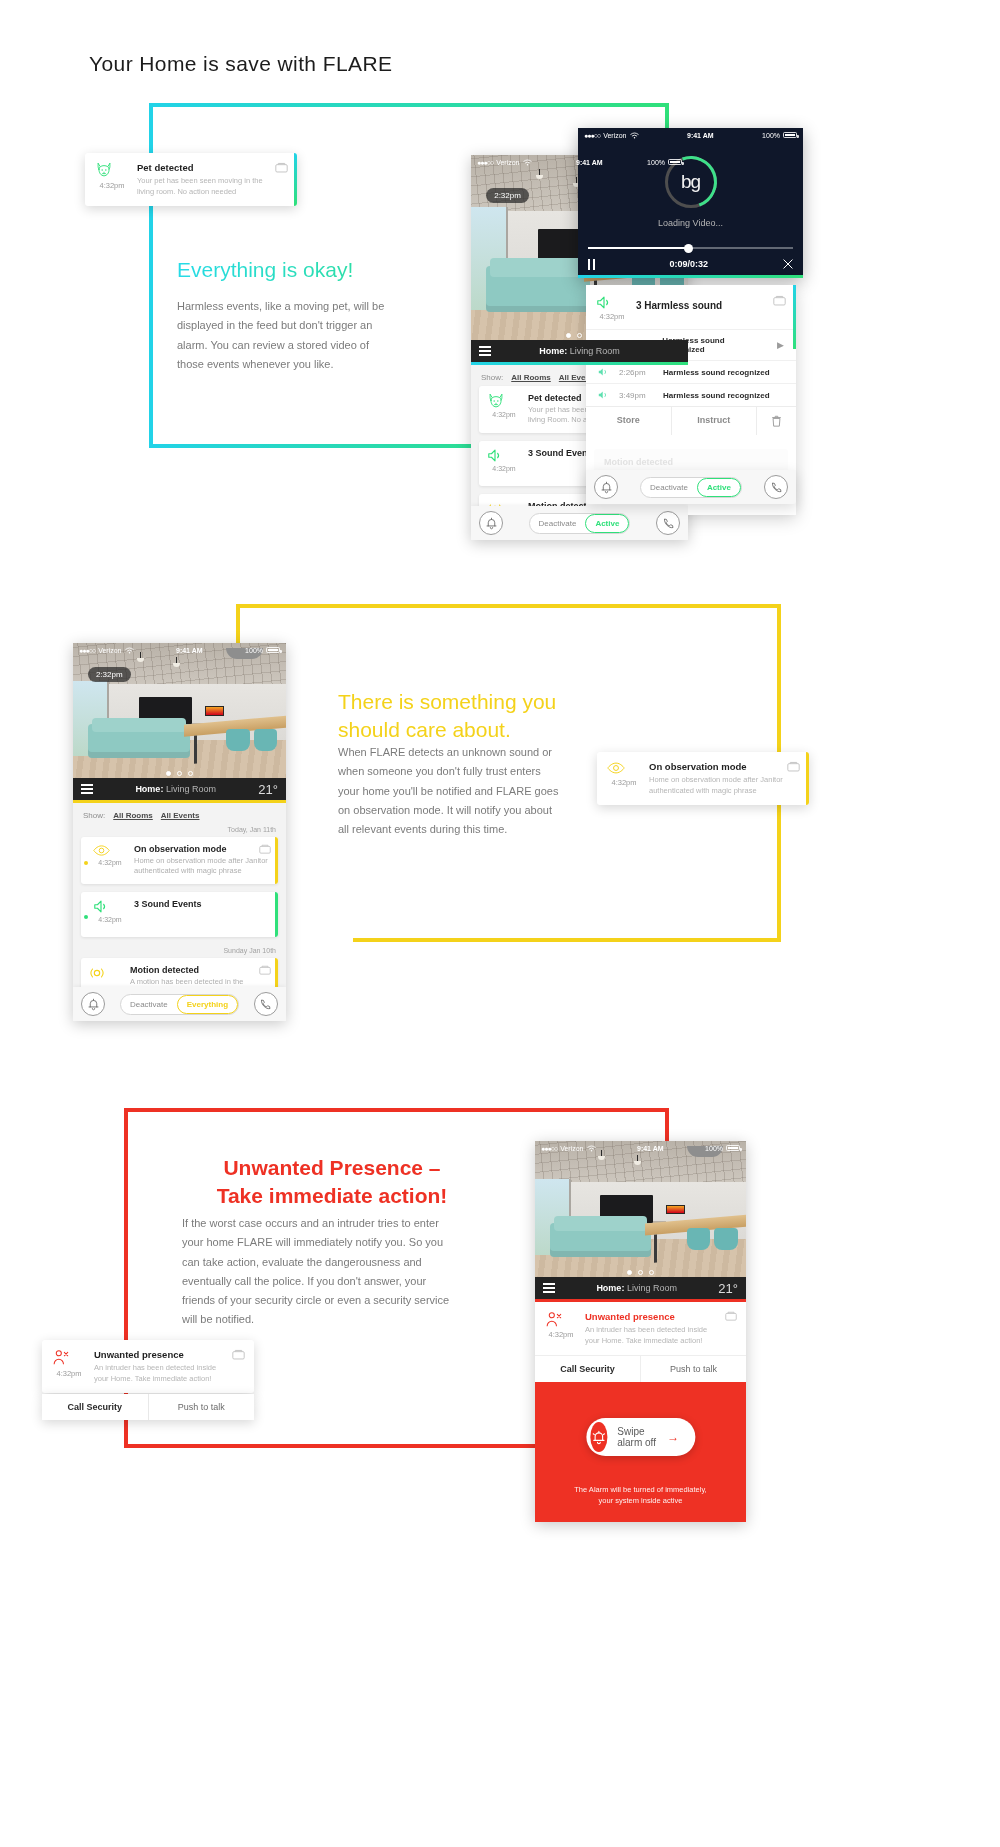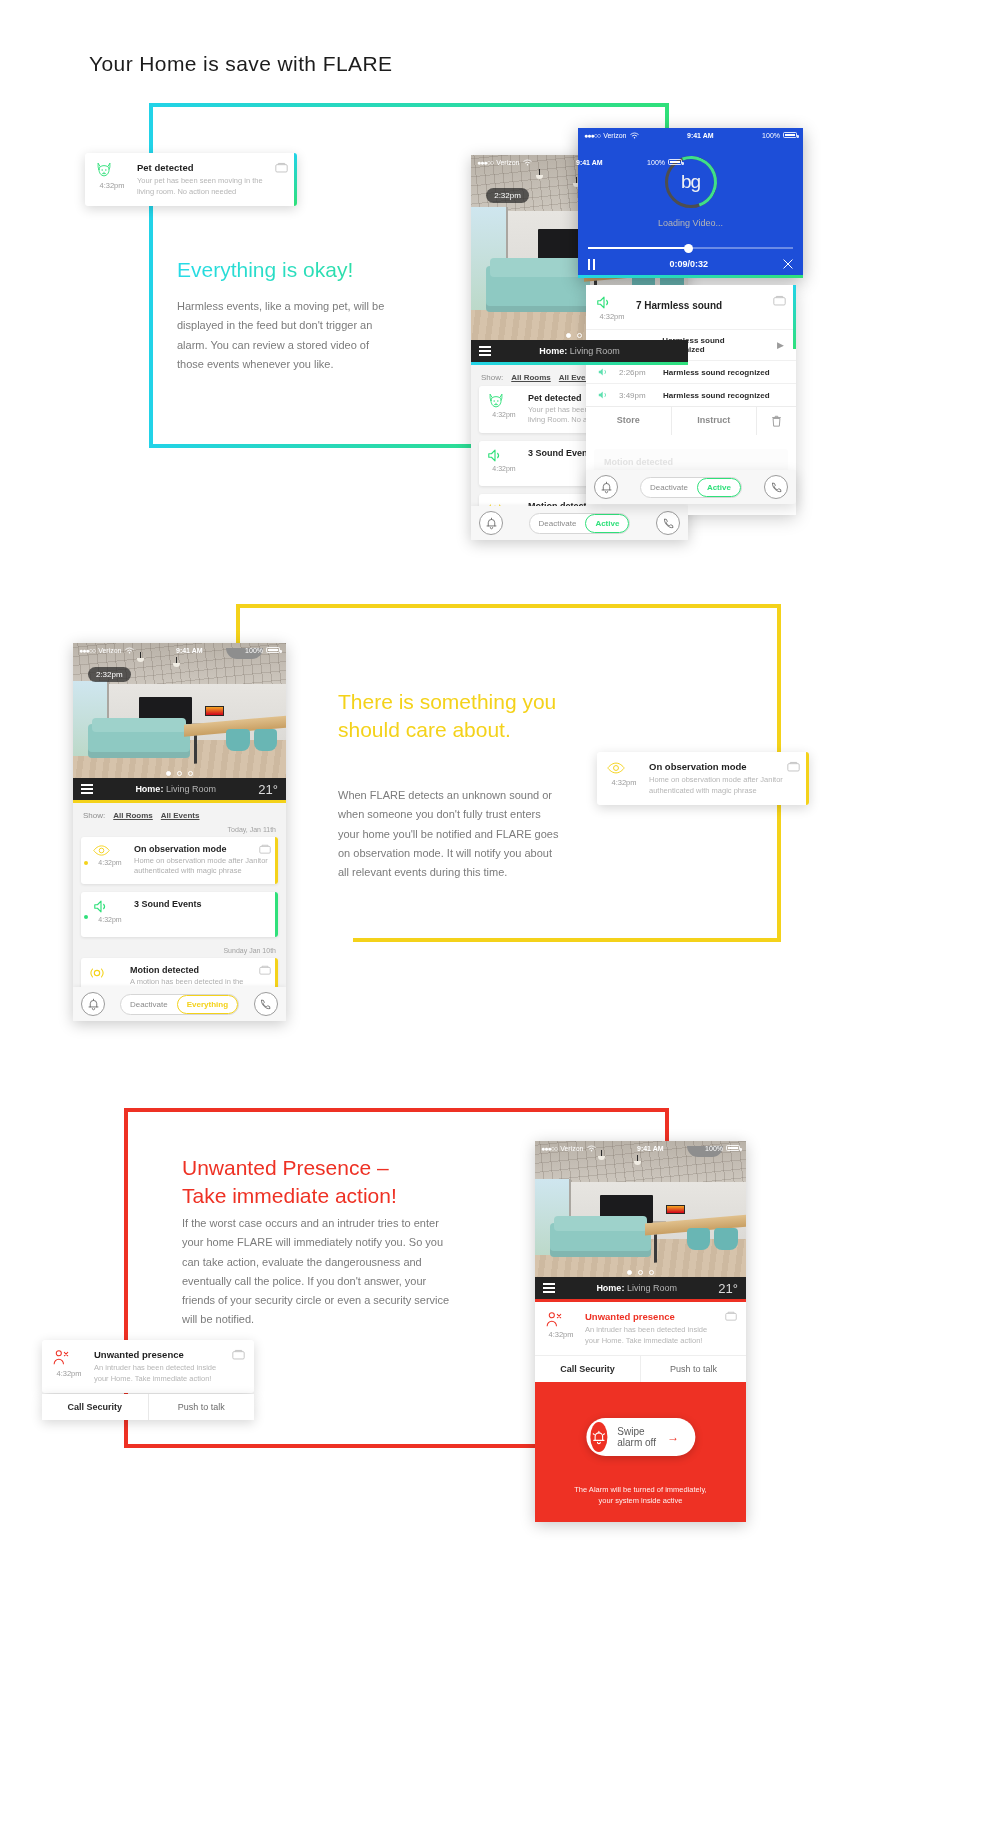--- a/index.html
+++ b/index.html
@@ -117,21 +117,21 @@
   .notif-actions div { flex:1; text-align:center; font-size:9px; padding:8px 4px; color:#6b6b6b; }
   .notif-actions div:first-child { border-right:1px solid #e8e8e8; }
 
   
   .headline { position:absolute; font-size:21px; font-weight:400; line-height:1.35; }
   .copy { position:absolute; font-size:11px; line-height:1.75; color:#7b7b7b; }
 
   .grad-green { background:linear-gradient(90deg,#26dbe8,#2fe07a); -webkit-background-clip:text; background-clip:text; color:transparent; }
 
   
-  .vplayer { position:absolute; background:#1d4ed8; box-shadow:0 4px 16px rgba(0,0,0,.3); overflow:hidden; }
+  .vplayer { position:absolute; background:#0f172a; box-shadow:0 4px 16px rgba(0,0,0,.3); overflow:hidden; }
   .vp-stage { position:absolute; left:0;right:0;top:14px; bottom:36px; display:flex;
       flex-direction:column; align-items:center; justify-content:center; }
   .spinner { width:52px;height:52px;border-radius:50%;border:3px solid #4e4e4e; position:relative;
      display:flex;align-items:center;justify-content:center; }
   .spinner:after{ content:""; position:absolute; inset:-3px; border-radius:50%;
      border:3px solid transparent; border-top-color:#3ee08a; border-right-color:#3ee08a; transform:rotate(25deg);}
   .spinner b { color:#f2f2f2; font-size:19px; font-weight:400; letter-spacing:-1px; }
   .vp-loading { color:#b5b5b5; font-size:9px; margin-top:10px; }
   .vp-scrub { position:absolute; left:10px; right:10px; bottom:29px; height:2px; background:rgba(255,255,255,.35); }
   .vp-scrub i { position:absolute; left:0; top:0; bottom:0; width:49%; background:#fff; }
@@ -396,21 +396,21 @@
 
 <div class="soundpanel" style="left:586px;top:285px;width:210px;height:230px;">
   <div class="sp-head">
     <div class="sl">
       <span><svg width="16" height="15" viewBox="0 0 18 16">
             <path d="M2 6h3l4-4v12l-4-4H2z" stroke="#2fe07a" stroke-width="1.3" fill="none" stroke-linejoin="round"></path>
             <path d="M12 5.5a4 4 0 010 5" stroke="#2fe07a" stroke-width="1.3" fill="none" stroke-linecap="round"></path>
           </svg></span>
       <span class="tm">4:32pm</span>
     </div>
-    <h4>7 Harmless sound</h4>
+    <h4>3 Harmless sound</h4>
     <span class="cam">
         <svg width="13" height="11" viewBox="0 0 16 13">
           <rect x="1" y="3" width="14" height="9" rx="1.5" stroke="#c4c4c4" fill="none" stroke-width="1.2"></rect>
           <path d="M4 3V1.5h8V3" stroke="#c4c4c4" fill="none" stroke-width="1.2"></path>
         </svg>
       </span>
   </div>
   <div class="sp-row">
     <span>
         <svg width="11" height="10" viewBox="0 0 14 12">
@@ -478,21 +478,21 @@
 <div class="frame">
   <div class="bar" style="left:236px;top:604px;width:545px;height:4px;background:#f4d21a;"></div>
   <div class="bar" style="left:236px;top:604px;width:4px;height:68px;background:#f4d21a;"></div>
   <div class="bar" style="left:777px;top:604px;width:4px;height:338px;background:#f4d21a;"></div>
   <div class="bar" style="left:353px;top:938px;width:428px;height:4px;background:#f4d21a;"></div>
 </div>
 
 <div class="headline" style="left:338px;top:688px;width:270px;color:#f4d21a;">
   <span>There is something you should care about.</span>
 </div>
-<div class="copy" style="left:338px;top:786px;width:225px;">When FLARE detects an unknown sound or when someone you don't fully trust enters your home you'll be notified and FLARE goes on observation mode. It will notify you about all relevant events during this time.</div>
+<div class="copy" style="left:338px;top:743px;width:225px;">When FLARE detects an unknown sound or when someone you don't fully trust enters your home you'll be notified and FLARE goes on observation mode. It will notify you about all relevant events during this time.</div>
 
 <div class="notif" style="left:597px;top:752px;width:212px;">
   <div class="nleft">
     <span>
       <svg width="18" height="14" viewBox="0 0 22 16">
           <path d="M1 8s4-6 10-6 10 6 10 6-4 6-10 6S1 8 1 8z" stroke="#f4d21a" stroke-width="1.2" fill="none"></path>
           <circle cx="11" cy="8" r="3" stroke="#f4d21a" stroke-width="1.2" fill="none"></circle>
         </svg>
     </span>
     <span class="tm">4:32pm</span>
@@ -655,21 +655,21 @@
   </div>
 </div>
 
 <div class="frame">
   <div class="bar" style="left:124px;top:1108px;width:545px;height:4px;background:#ee3124;"></div>
   <div class="bar" style="left:124px;top:1108px;width:4px;height:340px;background:#ee3124;"></div>
   <div class="bar" style="left:124px;top:1444px;width:420px;height:4px;background:#ee3124;"></div>
   <div class="bar" style="left:665px;top:1108px;width:4px;height:40px;background:#ee3124;"></div>
 </div>
 
-<div class="headline" style="left:182px;top:1154px;width:300px;color:#ee3124;font-weight:400;">
+<div class="headline" style="left:182px;top:1154px;width:300px;color:#ee3124;font-weight:700;text-align:center;">
   <div>Unwanted Presence –</div>
   <div>Take immediate action!</div>
 </div>
 <div class="copy" style="left:182px;top:1214px;width:270px;">If the worst case occurs and an intruder tries to enter your home FLARE will immediately notify you. So you can take action, evaluate the dangerousness and eventually call the police. If you don't answer, your friends of your security circle or even a security service will be notified.</div>
 
 <div class="notif" style="left:42px;top:1340px;width:212px;">
   <div class="nleft">
     <span>
       <svg width="17" height="17" viewBox="0 0 20 20">
           <circle cx="8" cy="5" r="3" stroke="#ee3124" stroke-width="1.2" fill="none"></circle>

